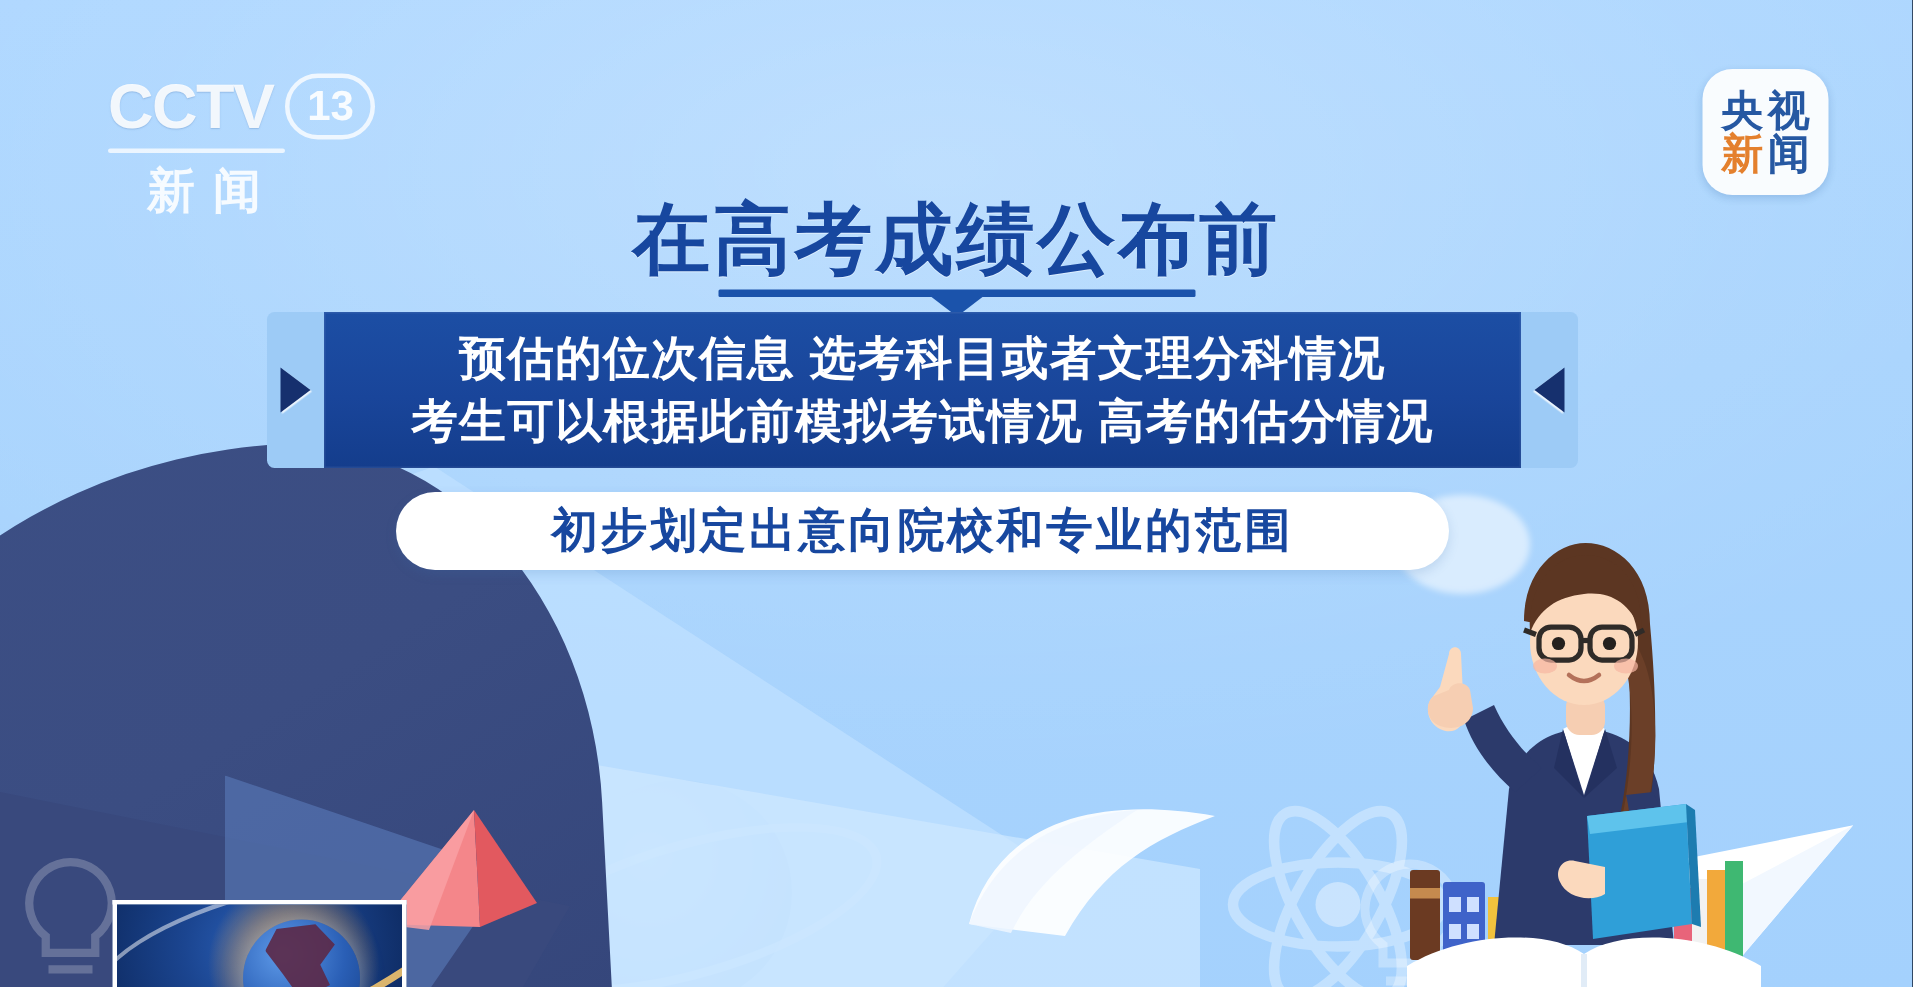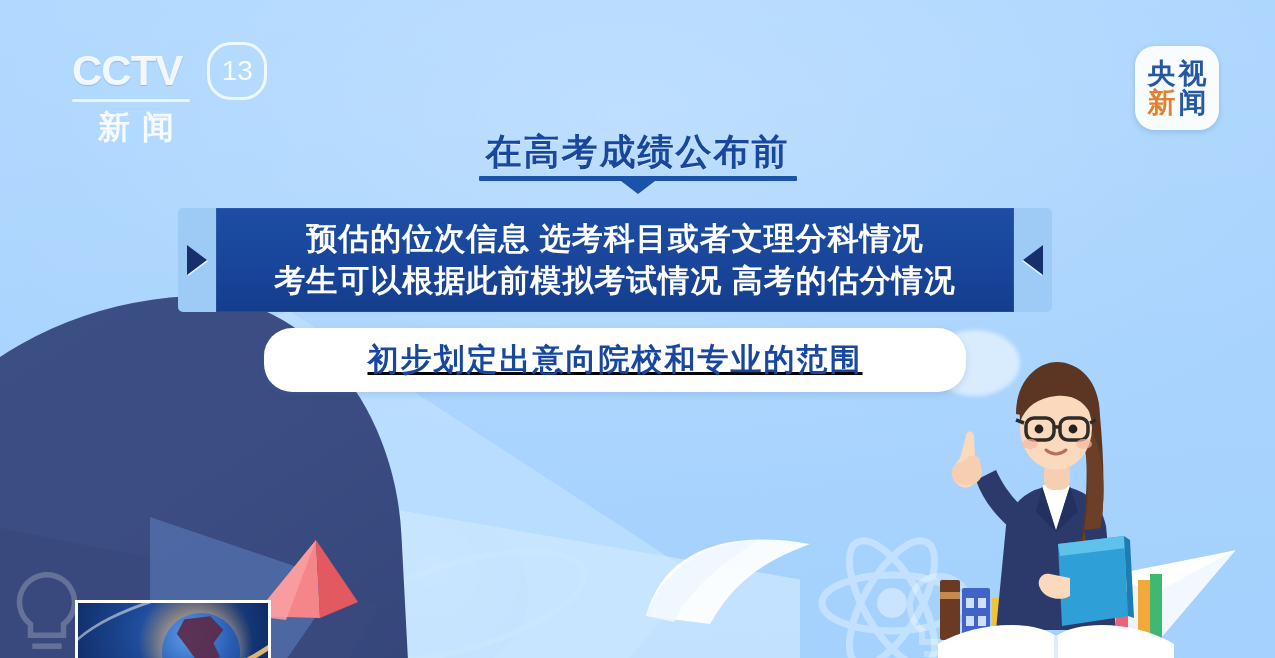--- a/index.html
+++ b/index.html
@@ -142,43 +142,43 @@
 
   
   .cctv-logo {
     position: absolute;
     left: 72px; top: 44px;
     width: 180px; height: 86px;
   }
   .cctv-row {
     display: flex;
     align-items: center;
-    gap: 19px;
+    gap: 2px;
     height: 54px;
   }
   .cctv-word {
     font-size: 42px;
     font-weight: 700;
     letter-spacing: -1px;
     color: rgba(255,255,255,.88);
     text-shadow: 0 1px 1px rgba(120,160,210,.55);
     font-family: "Liberation Sans", sans-serif;
   }
   .cctv-13-pill {
     margin-left: 6px;
     min-width: 60px;
-    height: 58px;
+    height: 44px;
     border: 3px solid rgba(255,255,255,.78);
     border-radius: 24px;
     display: flex;
     align-items: center;
     justify-content: center;
     color: rgba(255,255,255,.9);
     font-size: 28px;
-    font-weight: 400;
+    font-weight: 700;
     padding: 0 9px;
     box-sizing: border-box;
   }
   .cctv-underline {
     width: 118px; height: 3px;
     background: rgba(255,255,255,.75);
     margin-top: 1px;
     border-radius: 2px;
   }
   .cctv-sub {
@@ -218,21 +218,21 @@
 
   
   .headline-wrap {
     position: absolute;
     left: 0; right: 0; top: 133px;
     display: flex;
     flex-direction: column;
     align-items: center;
   }
   .headline {
-    font-size: 36px;
+    font-size: 52px;
     font-weight: 700;
     color: #17479f;
     letter-spacing: 2px;
     line-height: 1.05;
     text-shadow: 0 1px 0 rgba(255,255,255,.5);
   }
   .headline-rule {
     position: relative;
     margin-top: 5px;
     width: 318px;
@@ -298,28 +298,27 @@
     font-weight: 700;
     letter-spacing: 1px;
     line-height: 1.25;
     white-space: nowrap;
   }
 
   
   .pill {
     position: absolute;
     left: 264px; top: 328px;
-    width: 702px; height: 64px;
+    width: 702px; height: 52px;
     background: #ffffff;
     border-radius: 28px;
     display: flex;
     align-items: center;
     justify-content: center;
     box-shadow: 0 3px 7px rgba(60,110,170,.18);
-    text-decoration: underline;
   }
   .pill-text {
     color: #17479f;
     font-size: 31px;
     font-weight: 700;
     letter-spacing: 2px;
     white-space: nowrap;
   }
 
   

